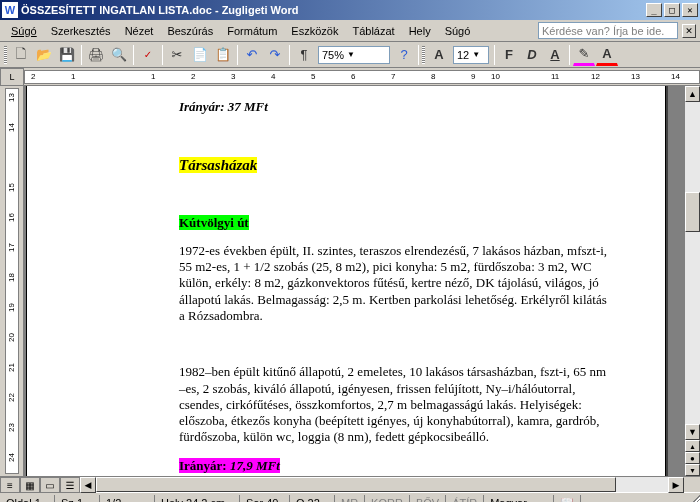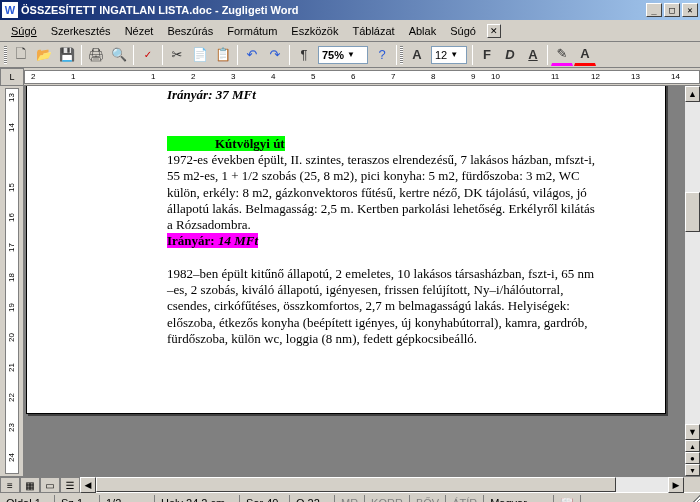--- a/index.html
+++ b/index.html
@@ -189,32 +189,31 @@
     width: 640px;
     background:#fff;
     border:1px solid #000;
     box-shadow: 2px 2px 0 #404040;
     padding: 4px 18px 50px 140px;
     font-family: "Times New Roman", serif;
     font-size: 13px;
     color:#000;
     line-height: 1.25;
   }
-  .page p { margin: 0; }
+  .page p { margin: 12px; }
   .section-title {
     font-weight:bold;
     font-style:italic;
     background: #ffff00;
     display:inline;
     font-size:15px;
   }
   .hi-green {
     background:#00ff00;
     font-weight:bold;
-    padding-left:48px;
   }
   .hi-magenta {
     background:#ff00ff;
   }
   .hi-magenta .lbl { font-weight:bold; }
   .hi-magenta .val { font-style:italic; font-weight:bold;}
   .vscroll {
     width:16px;
     background:#d4d0c8;
     border-left:1px solid #808080;
@@ -257,22 +256,23 @@
 </div>
 
 <div class="menubar">
   <span class="menu-item"><u>Súgó</u></span>
   <span class="menu-item">Szerkesztés</span>
   <span class="menu-item">Nézet</span>
   <span class="menu-item">Beszúrás</span>
   <span class="menu-item">Formátum</span>
   <span class="menu-item">Eszközök</span>
   <span class="menu-item">Táblázat</span>
-  <span class="menu-item">Ablak</span>
+  <span class="menu-item">Hely</span>
   <span class="menu-item">Súgó</span>
+  <div class="ask-box">Kérdése van? Írja be ide.</div>
   <div class="mdi-close">✕</div>
 </div>
 
 <div class="toolbar">
   <div class="tb-grip"></div>
   <div class="tb-btn">🗋</div>
   <div class="tb-btn">📂</div>
   <div class="tb-btn">💾</div>
   <div class="tb-sep"></div>
   <div class="tb-btn">🖨</div>
@@ -281,21 +281,21 @@
   <div class="tb-btn" style="font-size:10px;color:#c00;">✓</div>
   <div class="tb-sep"></div>
   <div class="tb-btn">✂</div>
   <div class="tb-btn">📄</div>
   <div class="tb-btn">📋</div>
   <div class="tb-sep"></div>
   <div class="tb-btn" style="color:#2a5bd7;">↶</div>
   <div class="tb-btn" style="color:#2a5bd7;">↷</div>
   <div class="tb-sep"></div>
   <div class="tb-btn">¶</div>
-  <div class="tb-combo" style="width:50px;font-weight:bold;">
+  <div class="tb-combo" style="width:72px;">
     <span>75%</span>
       <span class="dd">▼</span>
   </div>
   <div class="tb-btn" style="color:#2a5bd7;">?</div>
   <div class="tb-sep"></div>
   <div class="tb-grip"></div>
   <div class="tb-btn" style="font-weight:bold;">A</div>
   <div class="tb-combo" style="width:36px;">
     <span>12</span>
       <span class="dd">▼</span>
@@ -347,26 +347,27 @@
         <span class="num" style="top: 274px;">21</span>
         <span class="num" style="top: 304px;">22</span>
         <span class="num" style="top: 334px;">23</span>
         <span class="num" style="top: 364px;">24</span>
       </div>
   </div>
   <div class="doc-area">
     <div class="page">
       <p style="font-weight:bold;font-style:italic;">Irányár: 37 MFt</p>
       <p>&nbsp;</p>
+      <p><span class="section-title">Társasházak</span></p>
       <p>&nbsp;</p>
       <p><span class="hi-green">Kútvölgyi út</span></p>
       <p style="max-width:430px;">1972-es években épült, II. szintes, teraszos elrendezésű, 7 lakásos házban, mfszt-i, 55 m2-es, 1 + 1/2 szobás (25, 8 m2), pici konyha: 5 m2, fürdőszoba: 3 m2, WC külön, erkély: 8 m2, gázkonvektoros fűtésű, kertre néző, DK tájolású, világos, jó állapotú lakás. Belmagasság: 2,5 m. Kertben parkolási lehetőség. Erkélyről kilátás a Rózsadombra.</p>
-      <p><span class="hi-magenta"><span class="lbl">Irányár:</span><span class="val"> 14 MFt</span></span></p>
       <p>&nbsp;</p>
       <p style="max-width:430px;">1982–ben épült kitűnő állapotú, 2 emeletes, 10 lakásos társasházban, fszt-i, 65 nm –es, 2 szobás, kiváló állapotú, igényesen, frissen felújított, Ny–i/hálóutorral, csendes, cirkófűtéses, összkomfortos, 2,7 m belmagasságú lakás. Helyiségek: előszoba, étkezős konyha (beépített igényes, új konyhabútorral), kamra, gardrób, fürdőszoba, külön wc, loggia (8 nm), fedett gépkocsibeálló.</p>
+      <p><span class="hi-magenta"><span class="lbl">Irányár:</span><span class="val"> 17,9 MFt</span></span></p>
       <p>&nbsp;</p>
     </div>
   </div>
   <div class="vscroll">
     <div class="sbtn">▲</div>
     <div class="strack">
       <div class="sthumb"></div>
     </div>
     <div class="sbtn">▼</div>
     <div class="subbtns">

